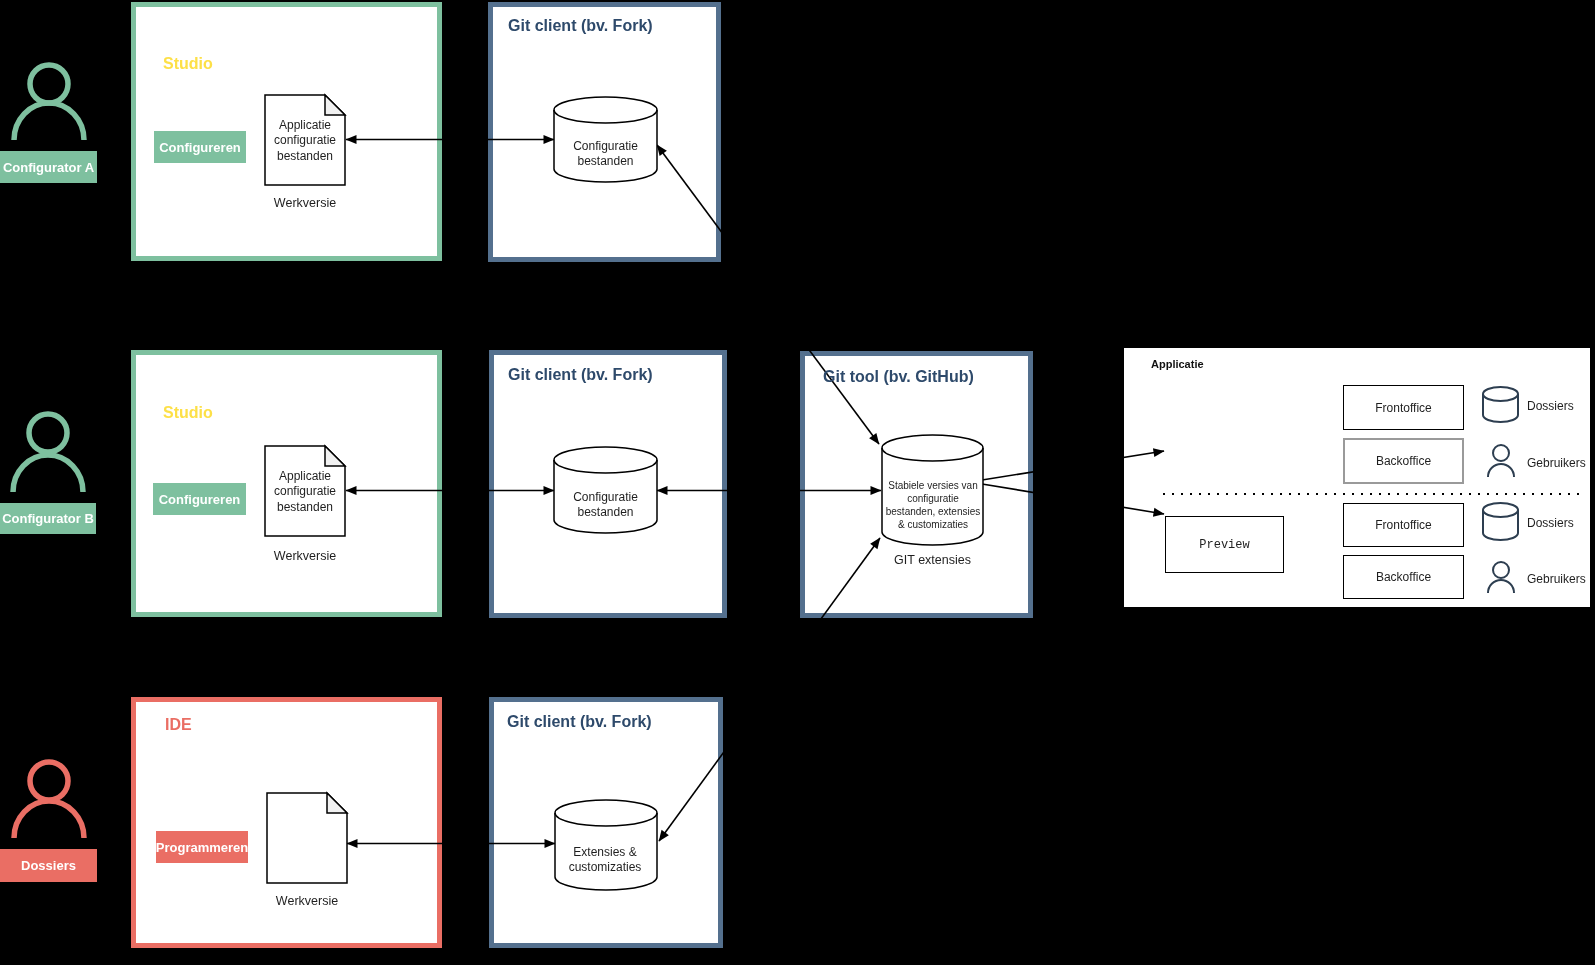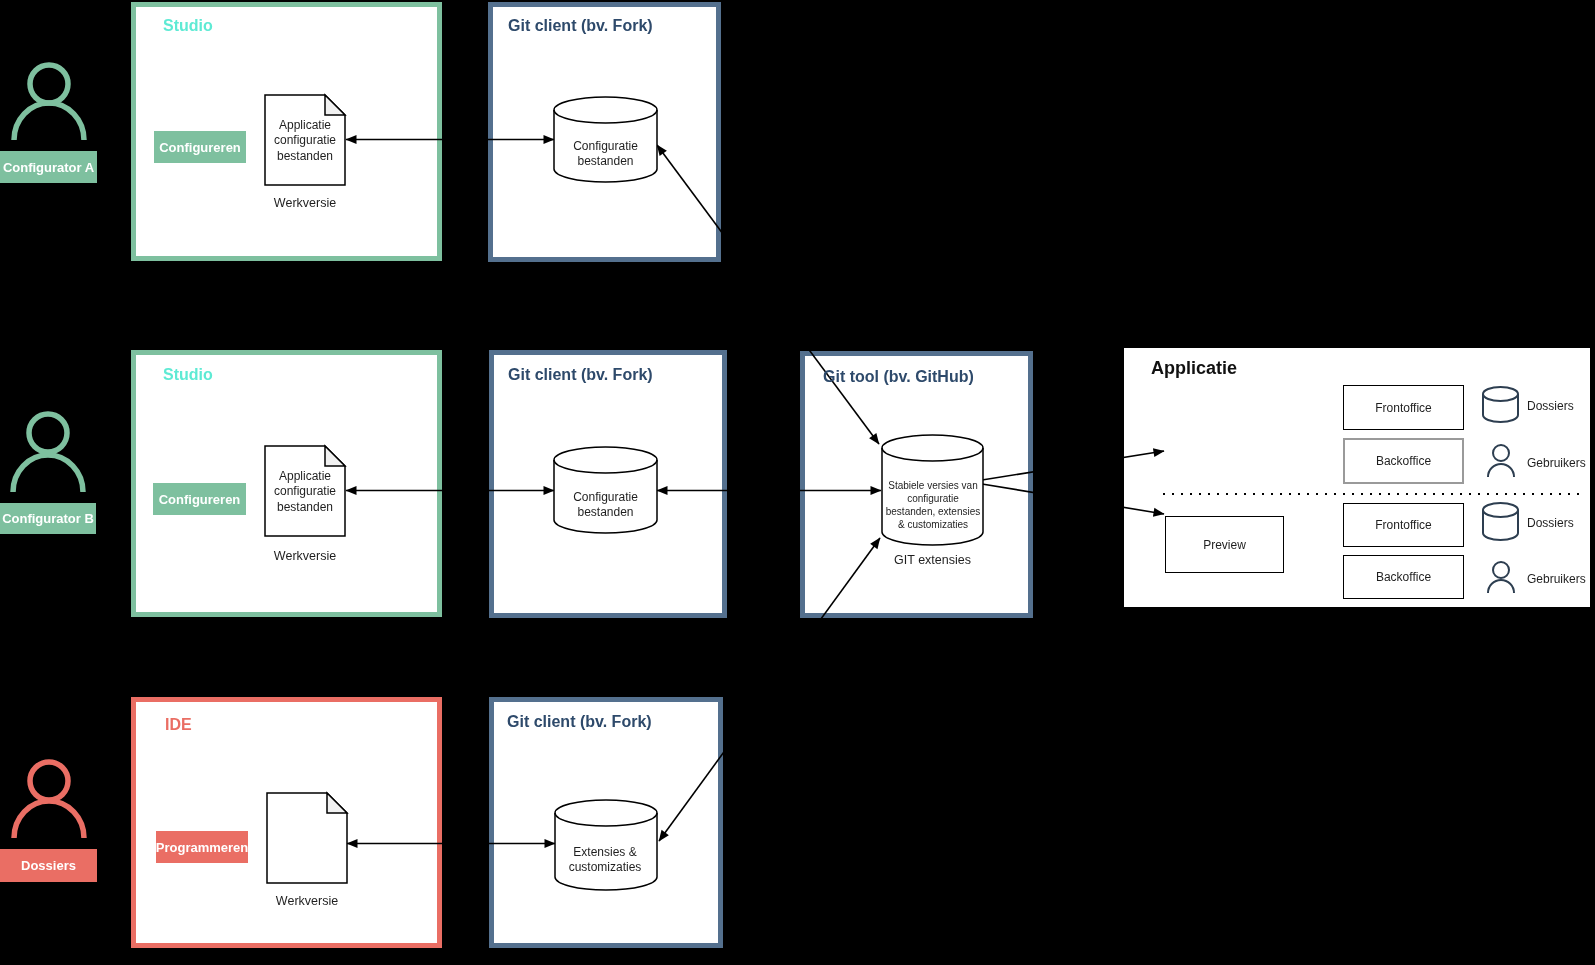--- a/index.html
+++ b/index.html
@@ -5,21 +5,21 @@
   html,body{margin:0;padding:0;background:#000;}
   #stage{position:relative;width:1595px;height:965px;background:#000;
          font-family:"Liberation Sans",sans-serif;overflow:hidden;}
   .box{position:absolute;background:#fff;box-sizing:border-box;z-index:1;}
   .b-green{border:5px solid #7EC09F;}
   .b-steel{border:5px solid #54708E;}
   .b-red{border:5px solid #EA6E64;}
   #wires{position:absolute;left:0;top:0;z-index:2;pointer-events:none;}
   .lbl{position:absolute;z-index:3;}
   .title{font-weight:bold;font-size:16px;white-space:nowrap;}
-  .t-green{color:#5eead4;}
+  .t-green{color:#fde047;margin-top:38px;}
   .t-navy{color:#2E4A6B;}
   .t-red{color:#EA6E64;}
   .t-black{color:#111;}
   .flexc{display:flex;align-items:center;justify-content:center;text-align:center;}
   .shape-text{font-size:12px;line-height:1.28;color:#1f1f1f;}
   .small-text{font-size:10px;line-height:1.3;color:#1f1f1f;}
   .caption{font-size:12.5px;color:#1f1f1f;text-align:center;}
   .btn{color:#fff;font-weight:bold;font-size:13px;}
   .bg-green{background:#7EC09F;}
   .bg-red{background:#EA6E64;}
@@ -167,22 +167,22 @@
   <div class="lbl flexc shape-text" style="left:266px;top:451px;width:78px;height:82px;">Applicatie configuratie bestanden</div>
   <div class="lbl caption" style="left:245px;top:549px;width:120px;">Werkversie</div>
 
   <div class="lbl title t-navy" style="left:508px;top:366px;">Git client (bv. Fork)</div>
   <div class="lbl flexc shape-text" style="left:554px;top:479px;width:103px;height:52px;">Configuratie bestanden</div>
 
   <div class="lbl title t-navy" style="left:823px;top:368px;">Git tool (bv. GitHub)</div>
   <div class="lbl flexc small-text" style="left:884px;top:458px;width:98px;height:94px;">Stabiele versies van configuratie bestanden, extensies &amp; customizaties</div>
   <div class="lbl caption" style="left:882px;top:553px;width:101px;">GIT extensies</div>
 
-  <div class="lbl title t-black" style="left:1151px;top:358px;font-size:18px;">Applicatie</div>
-  <div class="cell flexc" style="left:1165px;top:516px;width:119px;height:57px;">Preview</div>
+  <div class="lbl title t-black" style="left:1151px;top:358px;font-size:11px;">Applicatie</div>
+  <div class="cell flexc" style="left:1165px;top:516px;width:119px;height:57px;font-family:Liberation Mono, monospace;">Preview</div>
   <div class="cell flexc" style="left:1343px;top:385px;width:121px;height:45px;">Frontoffice</div>
   <div class="cell flexc cell-gray" style="left:1343px;top:438px;width:121px;height:46px;">Backoffice</div>
   <div class="cell flexc" style="left:1343px;top:503px;width:121px;height:44px;">Frontoffice</div>
   <div class="cell flexc" style="left:1343px;top:555px;width:121px;height:44px;">Backoffice</div>
   <div class="lbl sidelabel" style="left:1527px;top:399px;">Dossiers</div>
   <div class="lbl sidelabel" style="left:1527px;top:456px;">Gebruikers</div>
   <div class="lbl sidelabel" style="left:1527px;top:516px;">Dossiers</div>
   <div class="lbl sidelabel" style="left:1527px;top:572px;">Gebruikers</div>
 
   <div class="lbl title t-red" style="left:165px;top:716px;">IDE</div>

